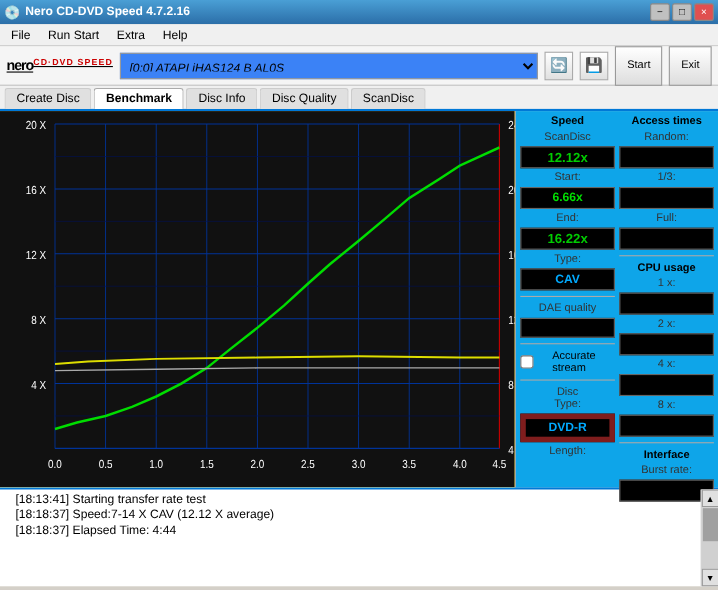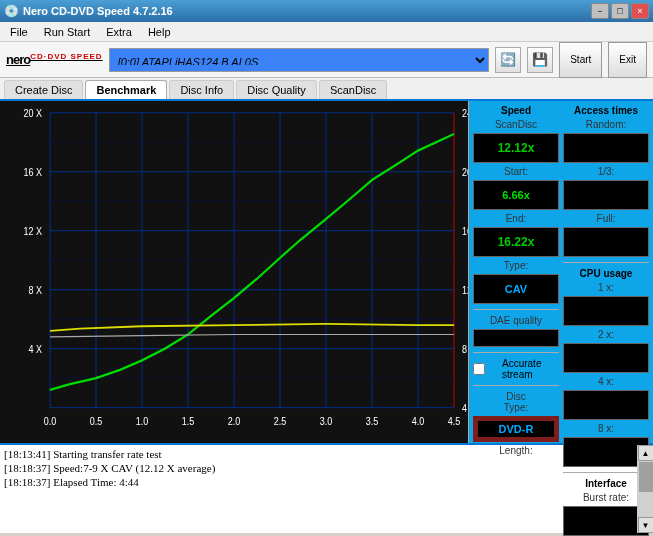--- a/index.html
+++ b/index.html
@@ -170,21 +170,21 @@
       text-align: center;
     }
 
     .panel-value-box {
       background: #000;
       color: #00e000;
       font-size: 11px;
       font-weight: bold;
       text-align: center;
       padding: 1px 2px;
-      height: 30px;
+      height: 20px;
       display: flex;
       align-items: center;
       justify-content: center;
       border: 1px solid #666;
     }
 
     .panel-divider {
       height: 1px;
       background: #aaa;
       margin: 2px 0;
@@ -223,21 +223,22 @@
       height: 90px;
       background: white;
       border-top: 2px solid #0078d7;
       display: flex;
     }
     .log-content {
       flex: 1;
       overflow-y: auto;
       padding: 2px 4px;
       font-size: 11px;
-      font-family: Liberation Serif, serif;
+      font-family: Liberation Sans, sans-serif;
+      margin-left: 10px;
     }
     .log-entry { padding: 1px 0; }
     .log-scrollbar {
       width: 16px;
       background: #f0f0f0;
       border-left: 1px solid #ccc;
       display: flex; flex-direction: column;
       align-items: center;
     }
     .scroll-btn {
@@ -428,21 +429,21 @@
         <div class="panel-label">Burst rate:</div>
         <div class="panel-value-box">&nbsp;</div>
       </div>
     </div>
   </div>
 </div>
 
 <div class="log-area">
   <div class="log-content">
     <div class="log-entry">[18:13:41]  Starting transfer rate test</div>
-    <div class="log-entry">[18:18:37]  Speed:7-9 X CAV (12.12 X average)</div>
+    <div class="log-entry">[18:18:37]  Speed:7-14 X CAV (12.12 X average)</div>
     <div class="log-entry">[18:18:37]  Elapsed Time: 4:44</div>
   </div>
   <div class="log-scrollbar">
     <div class="scroll-btn">▲</div>
     <div class="scroll-track">
       <div class="scroll-thumb"></div>
     </div>
     <div class="scroll-btn">▼</div>
   </div>
 </div>

